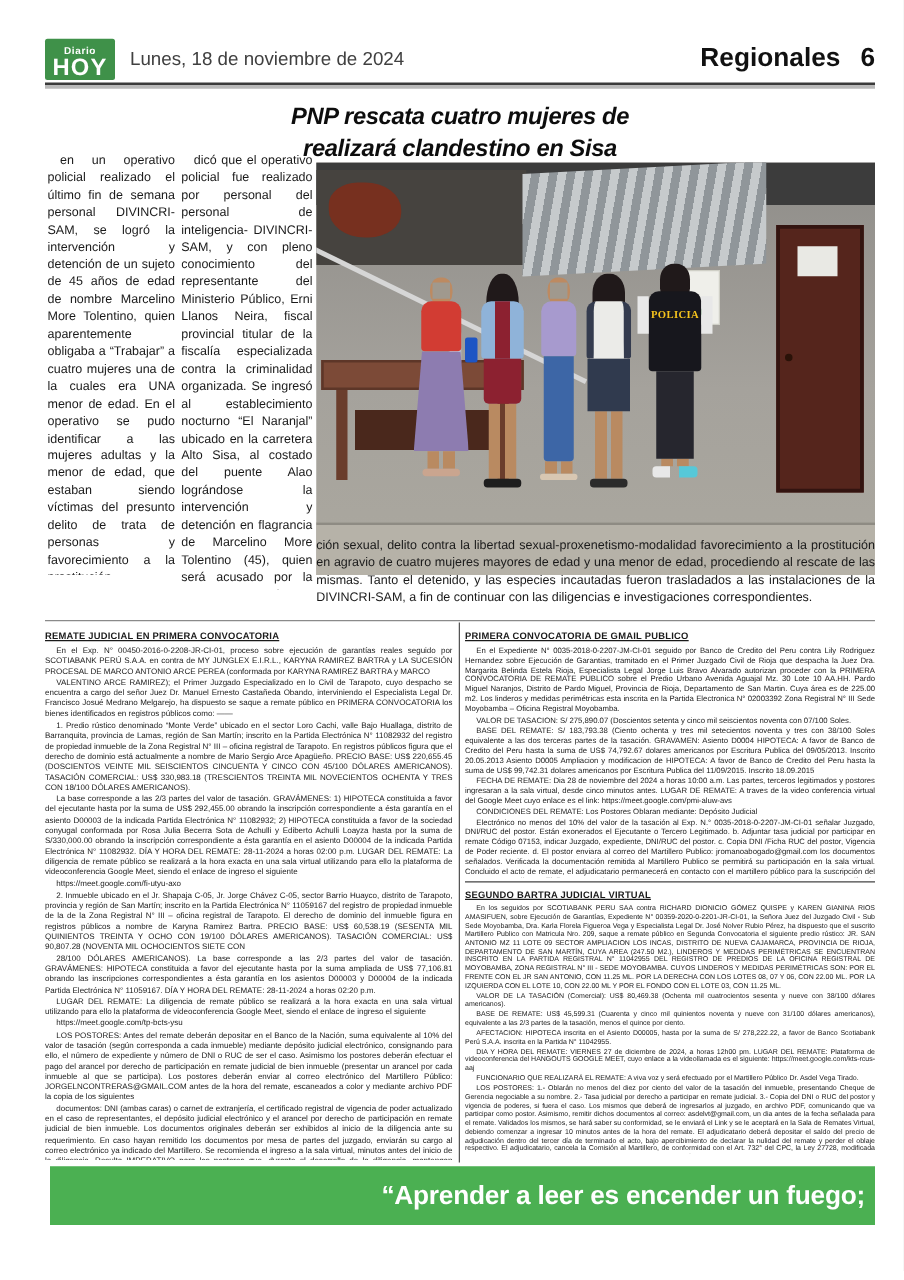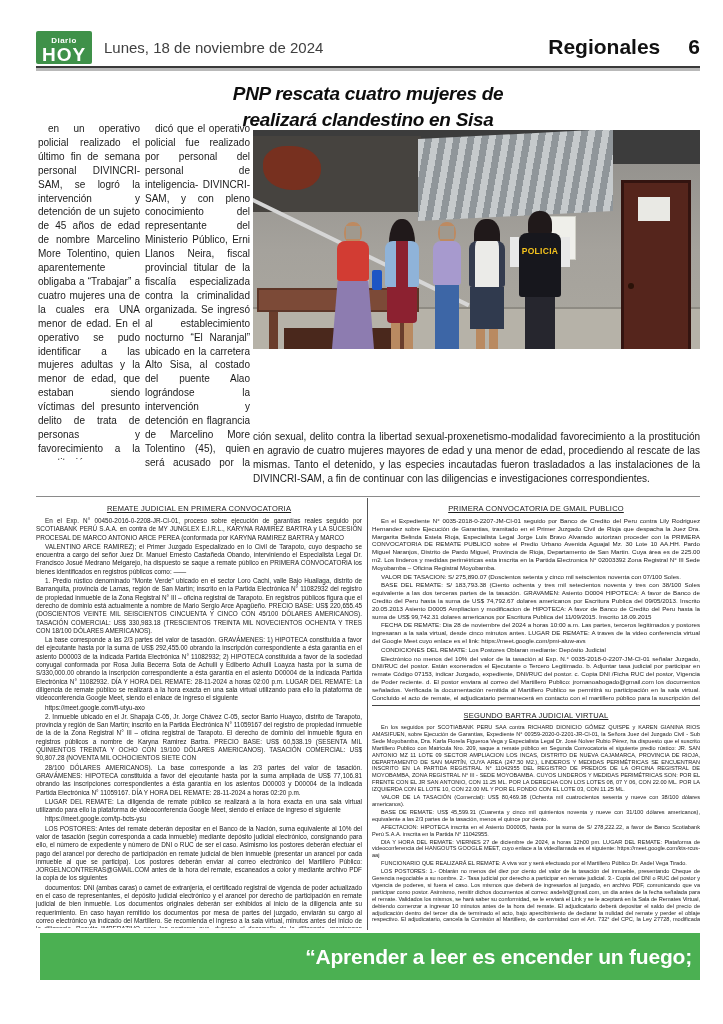--- a/index.html
+++ b/index.html
@@ -6,40 +6,40 @@
   .page{position:relative;width:723px;height:1024px;background:#ffffff;margin:0 auto;
         font-family:"Liberation Sans",sans-serif;color:#1a1a1a;overflow:hidden;}
 
   
   .masthead{position:absolute;left:36px;top:30px;right:23px;height:34px;display:flex;align-items:center;}
   .logo{width:56px;height:33px;background:#3f9149;color:#fff;display:flex;flex-direction:column;
         align-items:center;justify-content:flex-end;line-height:1;border-radius:2px;}
   .logo .lg-top{font-size:8px;font-weight:bold;letter-spacing:.5px;}
   .logo .lg-main{font-size:19px;font-weight:bold;letter-spacing:1px;}
   .date{margin-left:12px;font-size:15px;color:#404040;}
-  .head-right{margin-left:auto;display:flex;align-items:center;gap:28px;font-weight:bold;font-size:21px;color:#111;}
+  .head-right{margin-left:auto;display:flex;align-items:center;gap:16px;font-weight:bold;font-size:21px;color:#111;}
   .rule{position:absolute;left:36px;top:66px;width:664px;height:5px;
         background:linear-gradient(#3a3a3a 0 45%,#b9b9b9 45% 100%);}
 
   
   .headline{position:absolute;left:36px;top:81px;width:664px;text-align:center;font-weight:bold;
             font-size:19px;line-height:26px;color:#0d0d0d;letter-spacing:-.3px;font-style:italic;}
 
   
   .col{position:absolute;top:122px;font-size:10px;line-height:13.9px;text-align:justify;overflow:hidden;}
   .col1{left:38px;width:102px;height:338px;}
   .col2{left:145px;width:105px;height:350px;}
   .col p{margin:0;text-indent:10px;}
 
   .caption{position:absolute;left:253px;top:430px;width:447px;font-size:10px;line-height:14px;
            text-align:justify;margin:0;}
 
   
-  .photo{position:absolute;left:253px;top:130px;width:447px;height:219px;overflow:hidden;
-         background:linear-gradient(#8f8d89 0%,#a5a29c 55%,#aba89f 100%);}
+  .photo{position:absolute;left:253px;top:130px;width:447px;height:330px;overflow:hidden;
+         background:linear-gradient(#8f8d89 0%,#a5a29c 55%,#aba89f 100%);font-family:Liberation Serif, serif;}
   .ph-topband{position:absolute;left:0;top:0;width:100%;height:34px;background:#3c3c3c;}
   .ph-darkpanel{position:absolute;left:0;top:6px;width:168px;height:76px;background:#46433f;}
   .ph-redcloth{position:absolute;left:10px;top:16px;width:58px;height:44px;background:#77301f;
                border-radius:40% 50% 45% 50%;}
   .ph-metal{position:absolute;left:165px;top:4px;width:195px;height:82px;
             background:repeating-linear-gradient(100deg,#c6cacc 0 7px,#90969a 7px 14px);
             transform:skewY(-3deg);}
   .ph-rail{position:absolute;left:-8px;top:64px;width:250px;height:4px;background:#d6d6d6;
            transform:rotate(26deg);transform-origin:left top;}
   .ph-floor{position:absolute;left:0;bottom:0;width:100%;height:40px;background:#b6b2a8;
@@ -100,21 +100,21 @@
   .f5 .lower{width:30px;height:70px;background:#26262e;}
   .f5 .legs{height:6px;}
   .f5 .feet{height:9px;width:36px;background:linear-gradient(90deg,#e8e8e8 0 40%,transparent 40% 60%,#57c8d8 60% 100%);}
 
   
   .notices-topline{position:absolute;left:36px;top:496px;width:664px;height:1px;background:#8a8a8a;}
   .v-divider{position:absolute;left:367px;top:498px;width:1px;height:432px;background:#555;}
   .notice{position:absolute;top:502px;overflow:hidden;}
   .notice-left{left:36px;width:326px;height:426px;}
   .notice-right{left:372px;width:328px;height:426px;}
-  .notice h3{margin:2px 0 4px;text-align:center;font-size:7.5px;font-weight:normal;
+  .notice h3{margin:2px 0 4px;text-align:left;font-size:7.5px;font-weight:bold;
              text-decoration:underline;letter-spacing:.2px;}
   .nbody p{margin:0 0 1px;text-indent:9px;text-align:justify;}
   .notice-left .nbody p{font-size:6.4px;line-height:8.3px;}
   .nr-first{height:200px;overflow:hidden;}
   .nr-first .nbody p{font-size:6.2px;line-height:7.8px;}
   .nr-hr{border:0;border-top:1px solid #444;margin:3px 0;}
   .nr-second{height:214px;overflow:hidden;}
   .nr-second .nbody p{font-size:5.6px;line-height:6.9px;}
 
   

